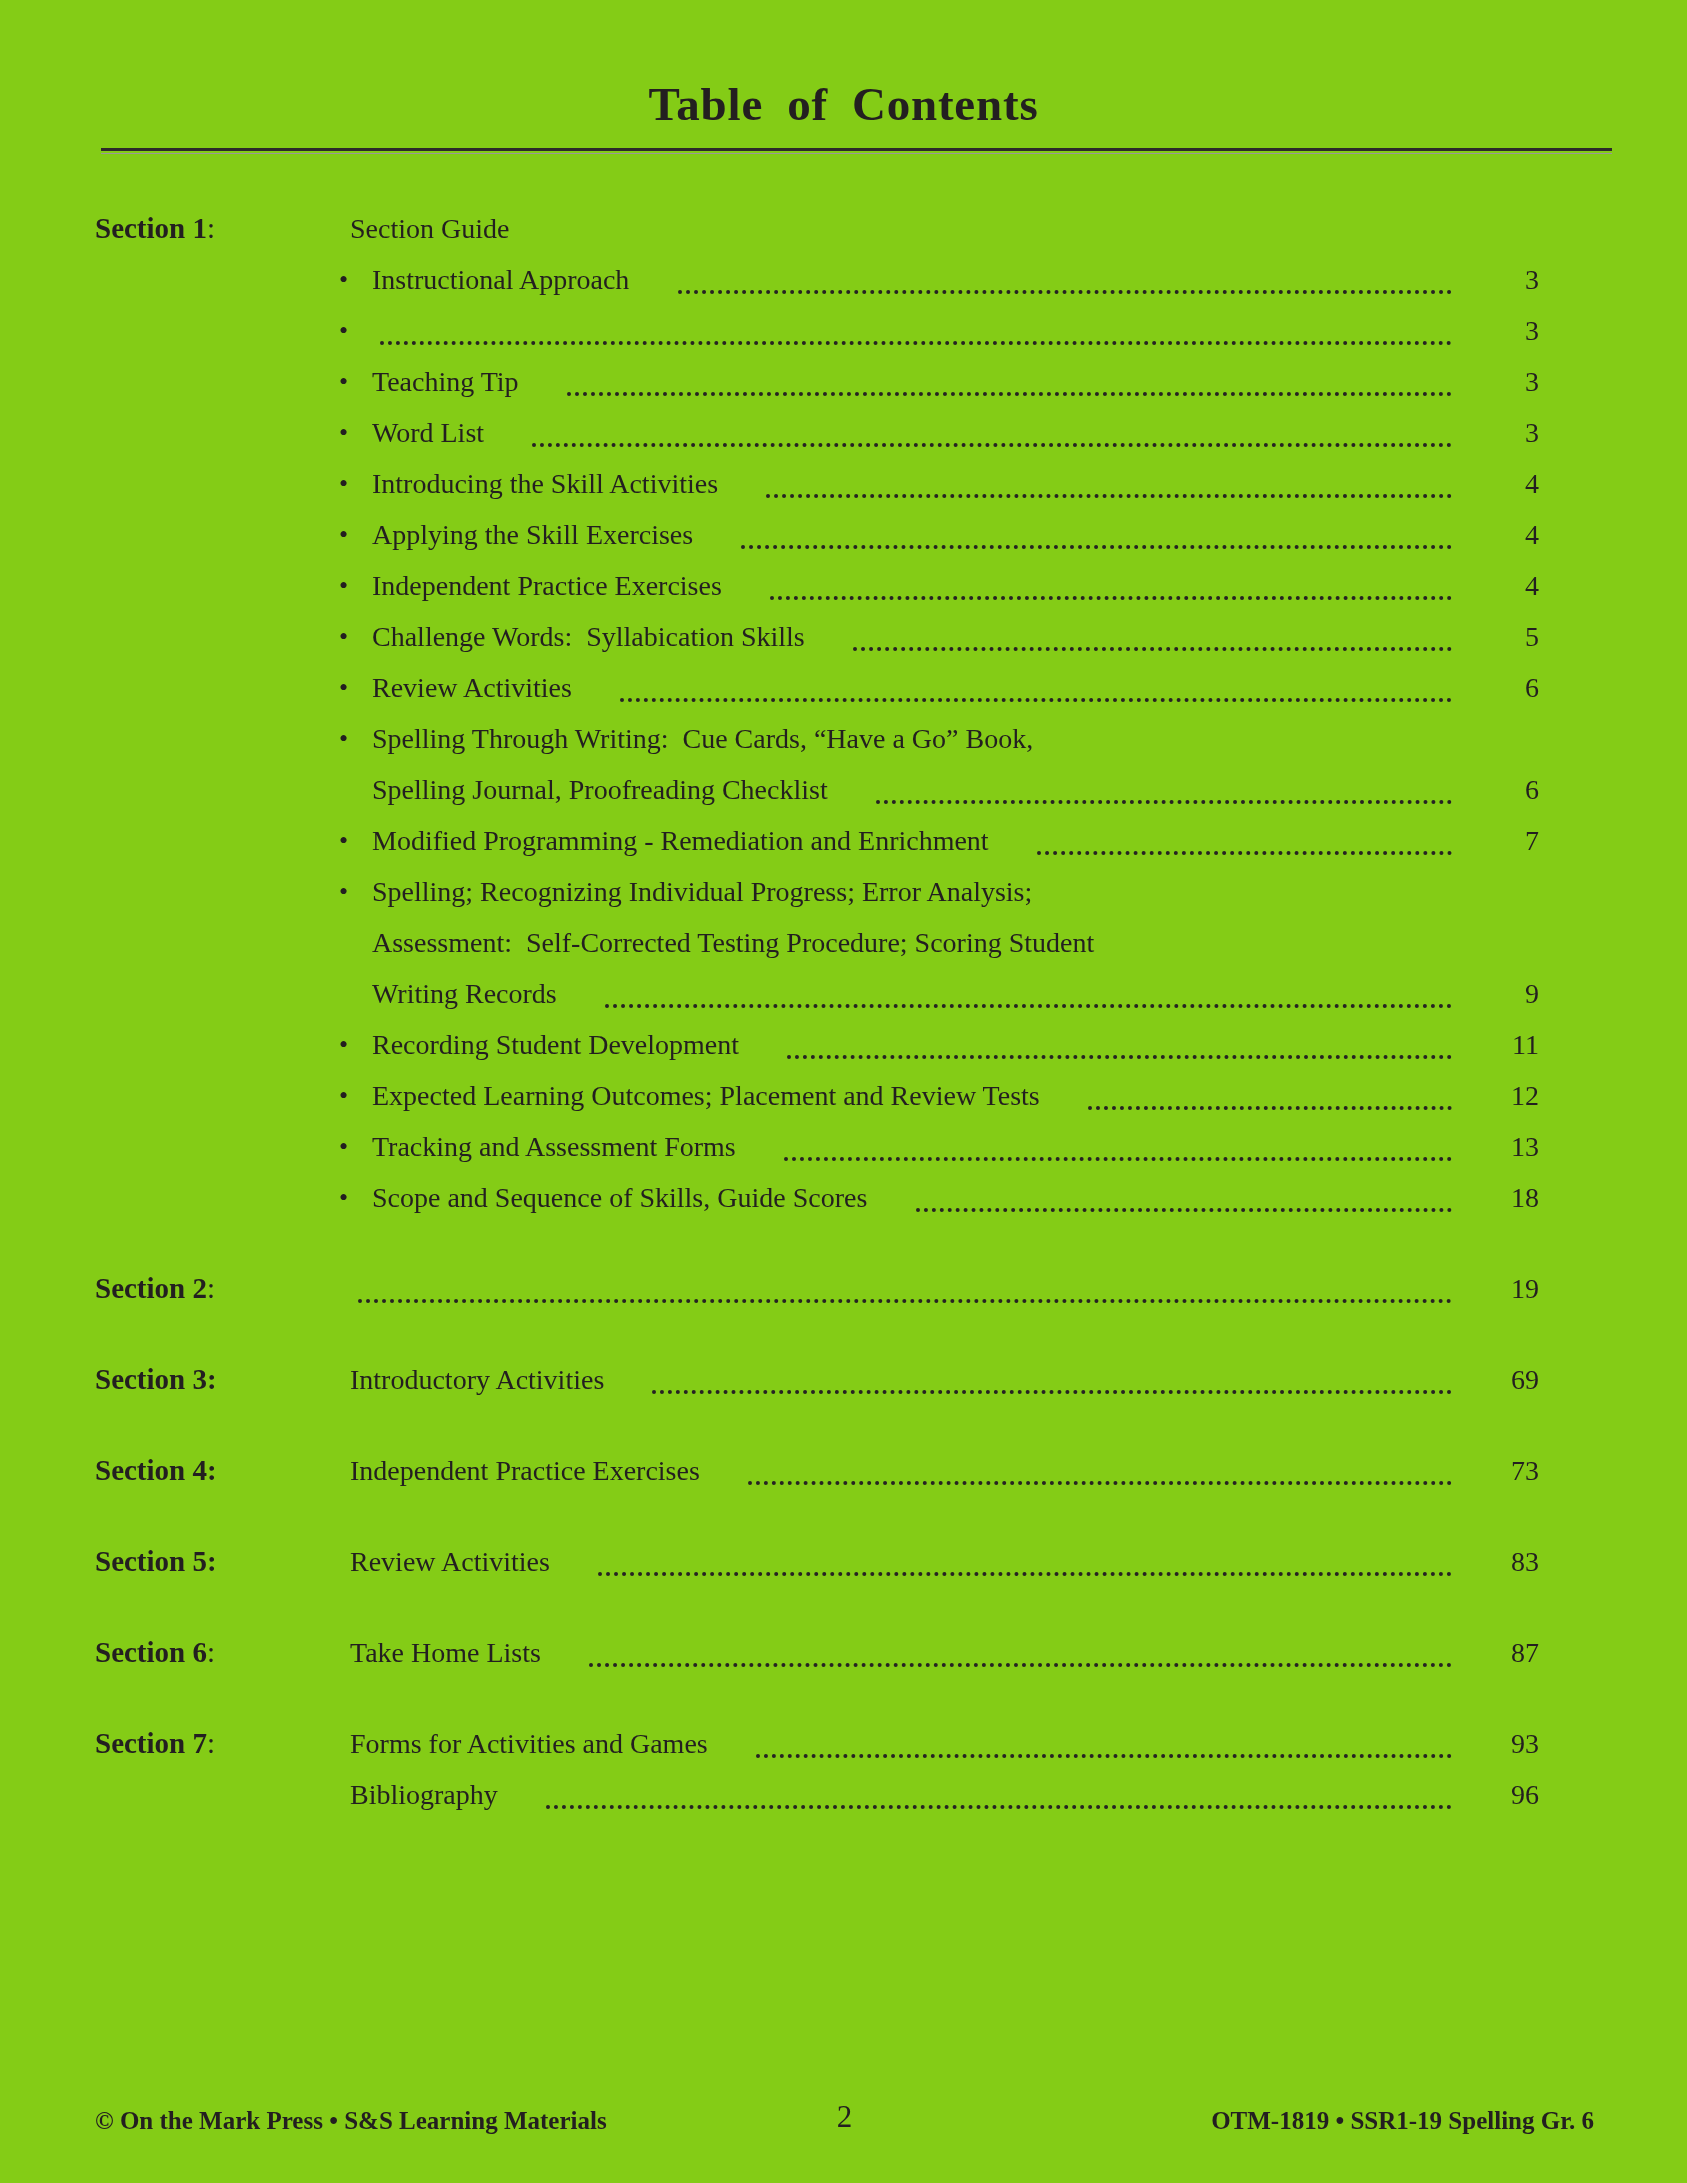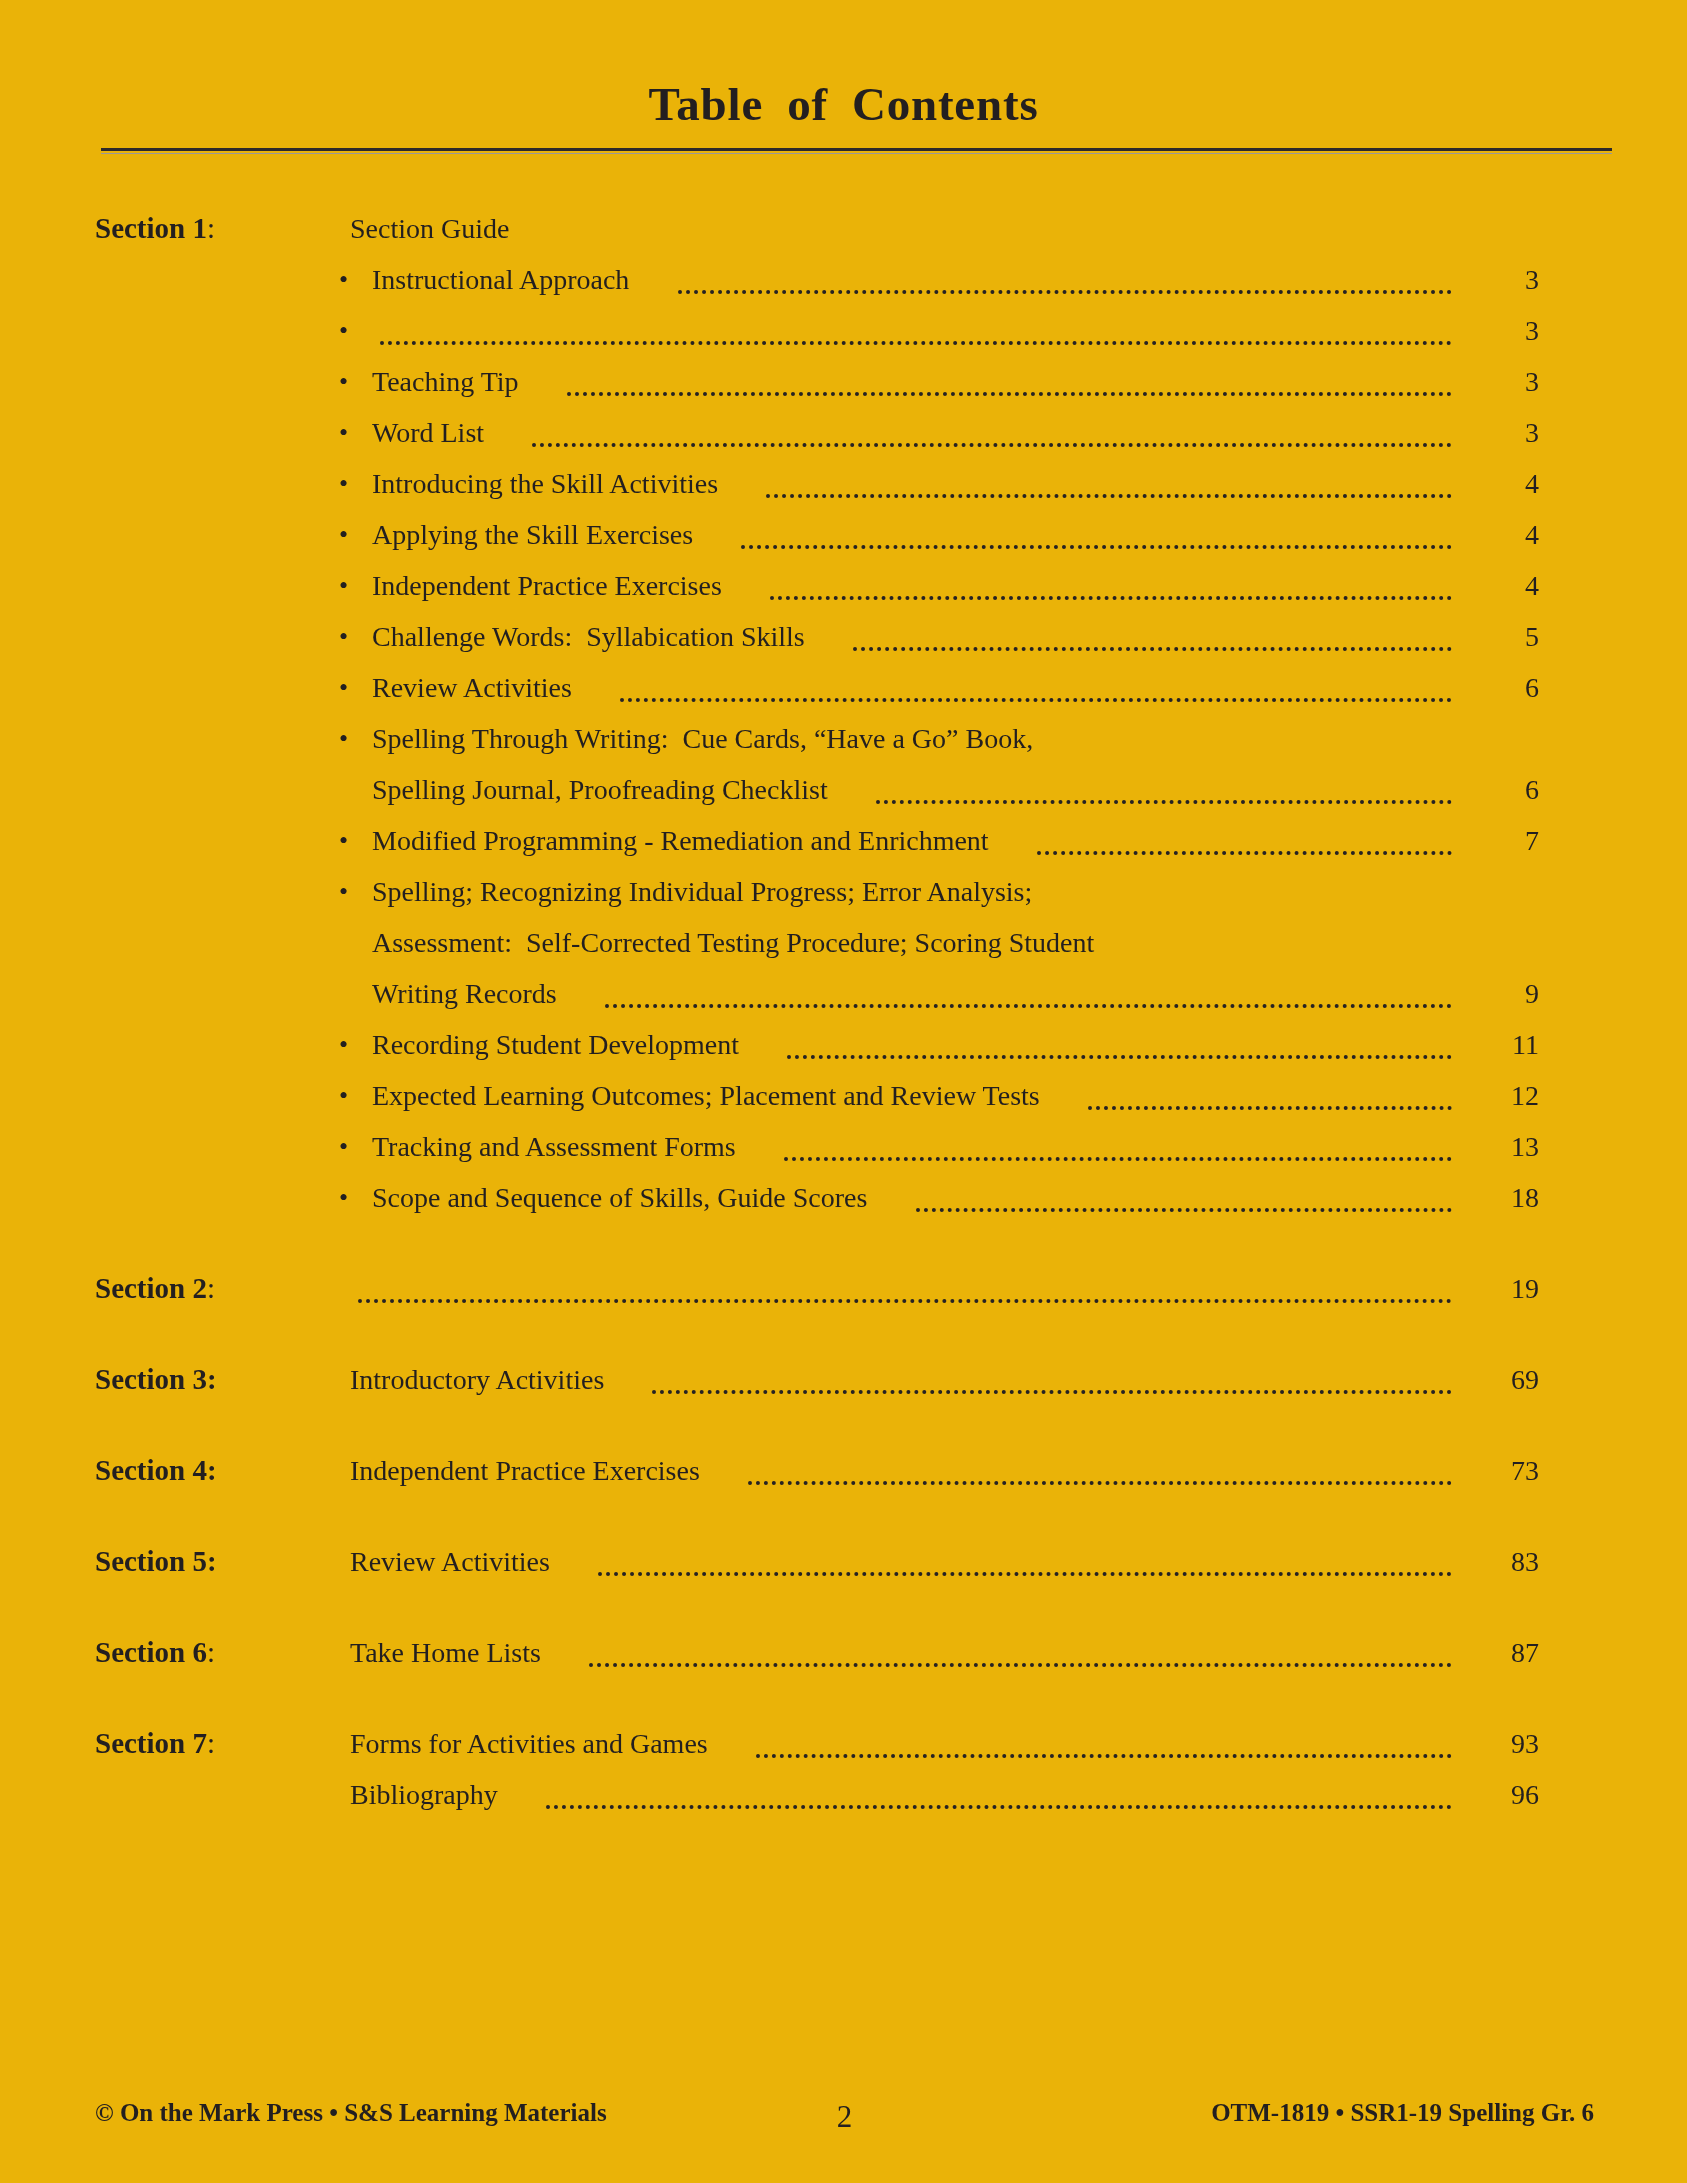--- a/index.html
+++ b/index.html
@@ -1,21 +1,21 @@
 <!DOCTYPE html>
 <html style="font-size:13px"><head>
 <meta charset="utf-8">
 <style>
   html,body { margin:0; padding:0; background:#e8e8e8; }
   .page {
     position: relative;
     width: 1687px;
     height: 2183px;
     margin: 0 auto;
-    background: #eab308;
+    background: #84cc16;
     color: #231f20;
     font-family: "Liberation Serif", "DejaVu Serif", serif;
     overflow: hidden;
   }
   h1.title {
     margin: 79px 0 0 0;
     text-align: center;
     font-size: 47px;
     line-height: 51px;
     font-weight: bold;
@@ -51,21 +51,21 @@
   .bullet-list { margin-left: 244px; }
   .b-item { display: flex; align-items: flex-start; }
   .b-marker { flex: 0 0 33px; font-size: 26px; }
   .b-content { flex: 1 1 auto; min-width: 0; }
   .footer {
     position: absolute;
     left: 95px;
     right: 93px;
     bottom: 48px;
     display: flex;
-    align-items: flex-start;
+    align-items: flex-end;
     font-size: 25px;
   }
   .f-left  { flex: 1 1 0; text-align: left;  font-weight: bold; white-space: pre; }
   .f-center{ flex: 0 0 auto; text-align: center; font-size: 31px; font-weight: normal; }
   .f-right { flex: 1 1 0; text-align: right; font-weight: bold; white-space: pre; }
 </style>
 </head>
 <body>
 
 <div class="page">

